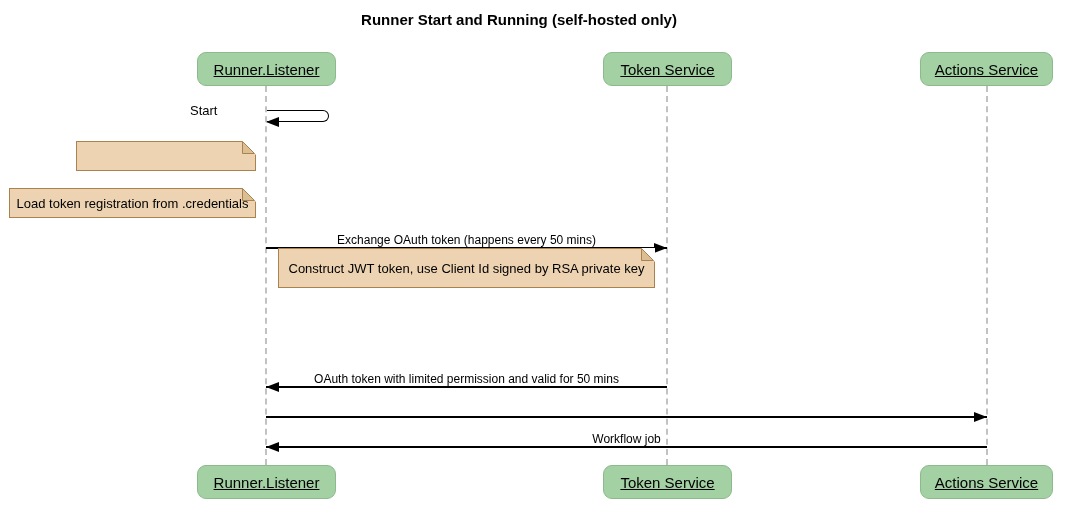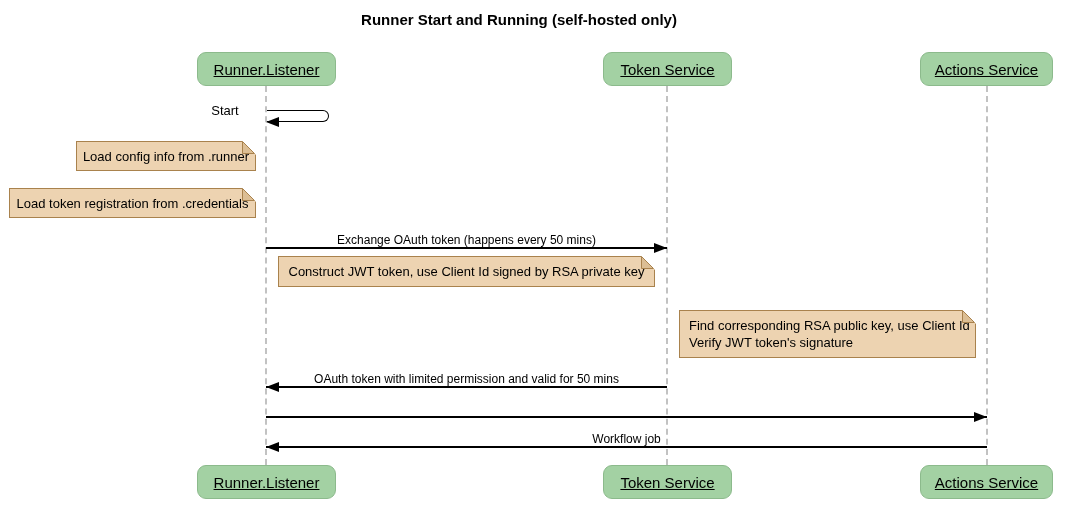--- a/index.html
+++ b/index.html
@@ -83,21 +83,21 @@
     left: 267px; top: 110px;
     width: 62px; height: 12px;
     border: 1.5px solid var(--arrow, #000);
     border-left: none;
     border-radius: 0 7px 7px 0;
     box-sizing: border-box;
   }
   .self-label {
     position: absolute;
     left: 190px; top: 103px; width: 70px;
-    text-align: center;
+    text-align: left;
     font-size: 13px;
     white-space: nowrap;
   }
 </style>
 </head>
 <body>
 
 <div id="diagram" style="--bg: #FFFFFF; --text: #000000; --actor-fill: #A3D1A3; --actor-border: #8CBA8C; --note-fill: #EDD3B1; --note-border: #A9824D; --note-flap: #DCBE94; --lifeline: #C2C2C2; --arrow: #000000;">
 
   <div class="title">Runner Start and Running (self-hosted only)</div>
@@ -108,55 +108,46 @@
 
   <div class="actor" style="left:197px; top:52px; width:139px;">Runner.Listener</div>
   <div class="actor" style="left:603px; top:52px; width:129px;">Token Service</div>
   <div class="actor" style="left:920px; top:52px; width:133px;">Actions Service</div>
 
   <div class="self-label">Start</div>
   <div class="self-loop"></div>
   <div class="arrow-left" style="left:266px; top:117px;"></div>
 
   <div class="note" style="left:76px; top:141px; width:180px; height:30px;">
-    <span>Load config info from .runner</span>
     <svg class="fold" width="14" height="14" viewBox="0 0 14 14">
       <polygon class="fold-cover" points="0,0 14,0 14,14"></polygon>
       <polygon class="fold-flap" points="0.5,0.5 12.5,12.5 0.5,12.5"></polygon>
     </svg>
   </div>
 
   <div class="note" style="left:9px; top:188px; width:247px; height:30px;">
     <span>Load token registration from .credentials</span>
     <svg class="fold" width="14" height="14" viewBox="0 0 14 14">
       <polygon class="fold-cover" points="0,0 14,0 14,14"></polygon>
       <polygon class="fold-flap" points="0.5,0.5 12.5,12.5 0.5,12.5"></polygon>
     </svg>
   </div>
 
   <div class="msg-label" style="left:266px; top:233px; width:401px;">Exchange OAuth token (happens every 50 mins)</div>
   <div class="msg-line" style="left:266px; top:247px; width:401px;"></div>
   <div class="arrow-right" style="left:654px; top:243px;"></div>
 
-  <div class="note" style="left:278px; top:256px; width:377px; height:31px;">
+  <div class="note" style="left:278px; top:248px; width:377px; height:40px;">
     <span>Construct JWT token, use Client Id signed by RSA private key</span>
     <svg class="fold" width="14" height="14" viewBox="0 0 14 14">
       <polygon class="fold-cover" points="0,0 14,0 14,14"></polygon>
       <polygon class="fold-flap" points="0.5,0.5 12.5,12.5 0.5,12.5"></polygon>
     </svg>
   </div>
 
-  <div class="note multiline" style="left:679px; top:310px; width:297px; height:48px;">
-    <span>Find corresponding RSA public key, use Client Id</span>
-    <span>Verify JWT token's signature</span>
-    <svg class="fold" width="14" height="14" viewBox="0 0 14 14">
-      <polygon class="fold-cover" points="0,0 14,0 14,14"></polygon>
-      <polygon class="fold-flap" points="0.5,0.5 12.5,12.5 0.5,12.5"></polygon>
-    </svg>
-  </div>
 
   <div class="msg-label" style="left:266px; top:372px; width:401px;">OAuth token with limited permission and valid for 50 mins</div>
   <div class="msg-line" style="left:266px; top:386px; width:401px;"></div>
   <div class="arrow-left" style="left:266px; top:382px;"></div>
 
   <div class="msg-line" style="left:266px; top:416px; width:721px;"></div>
   <div class="arrow-right" style="left:974px; top:412px;"></div>
 
   <div class="msg-label" style="left:266px; top:432px; width:721px;">Workflow job</div>
   <div class="msg-line" style="left:266px; top:446px; width:721px;"></div>

